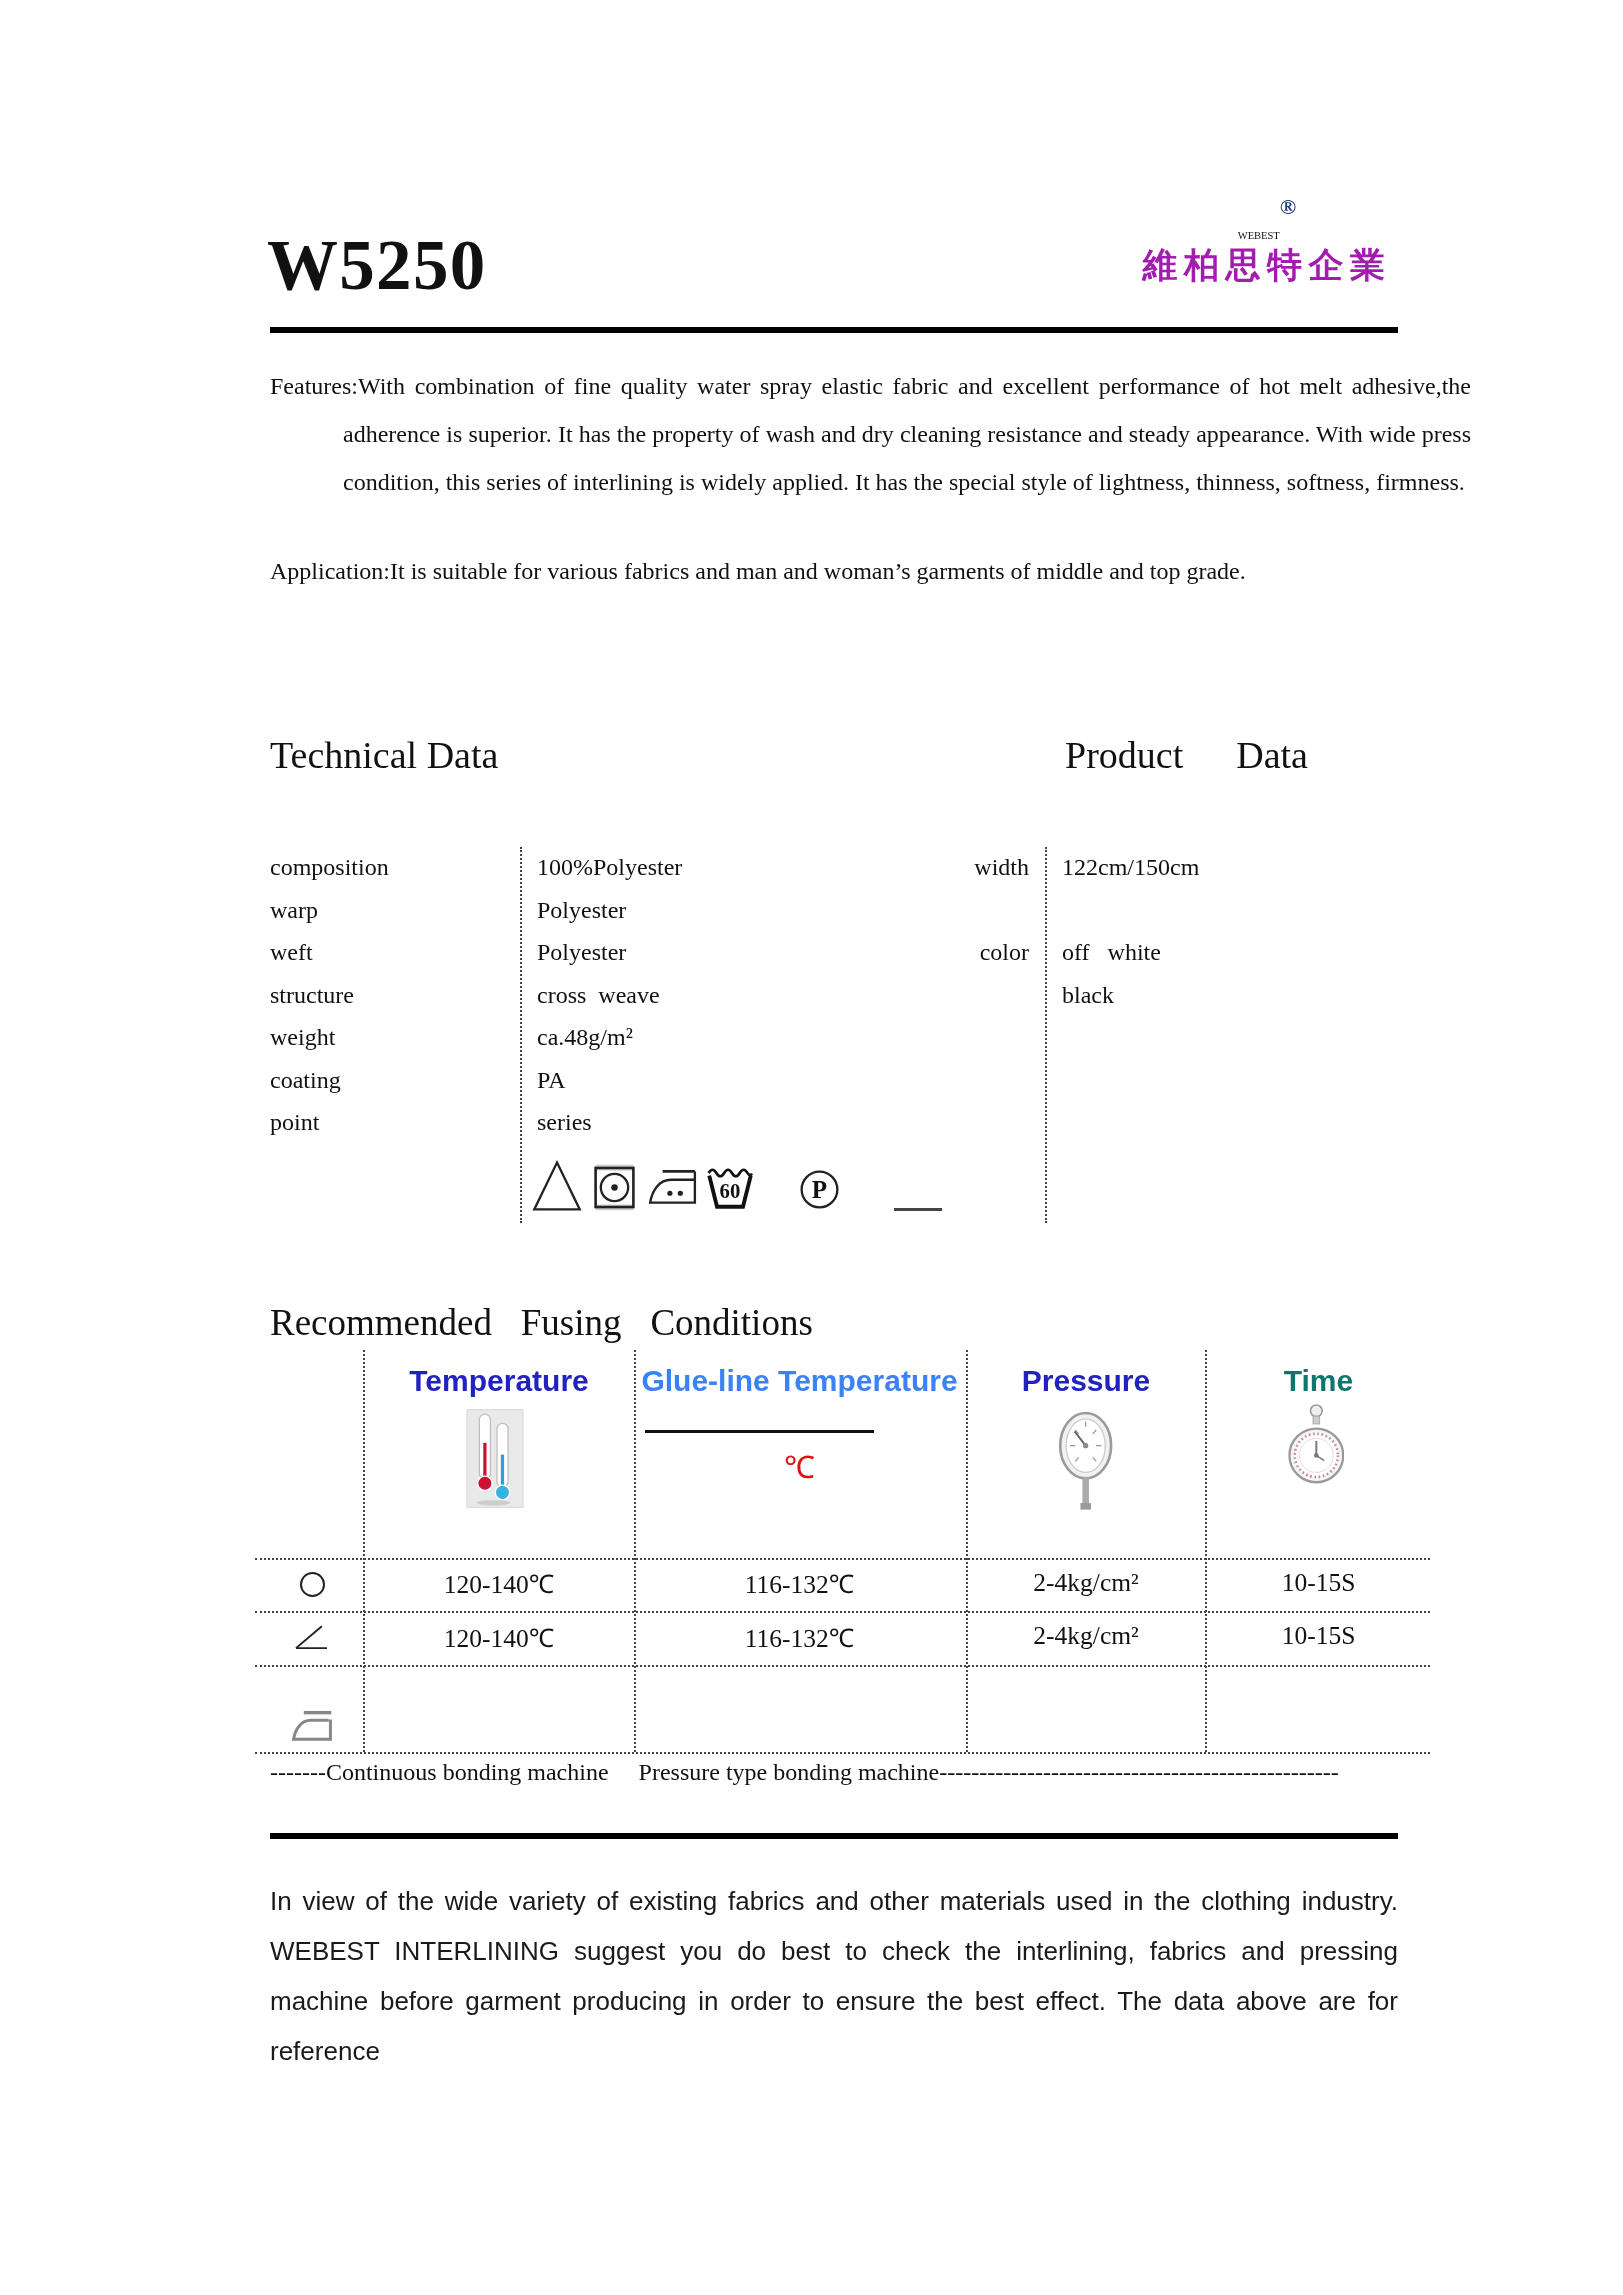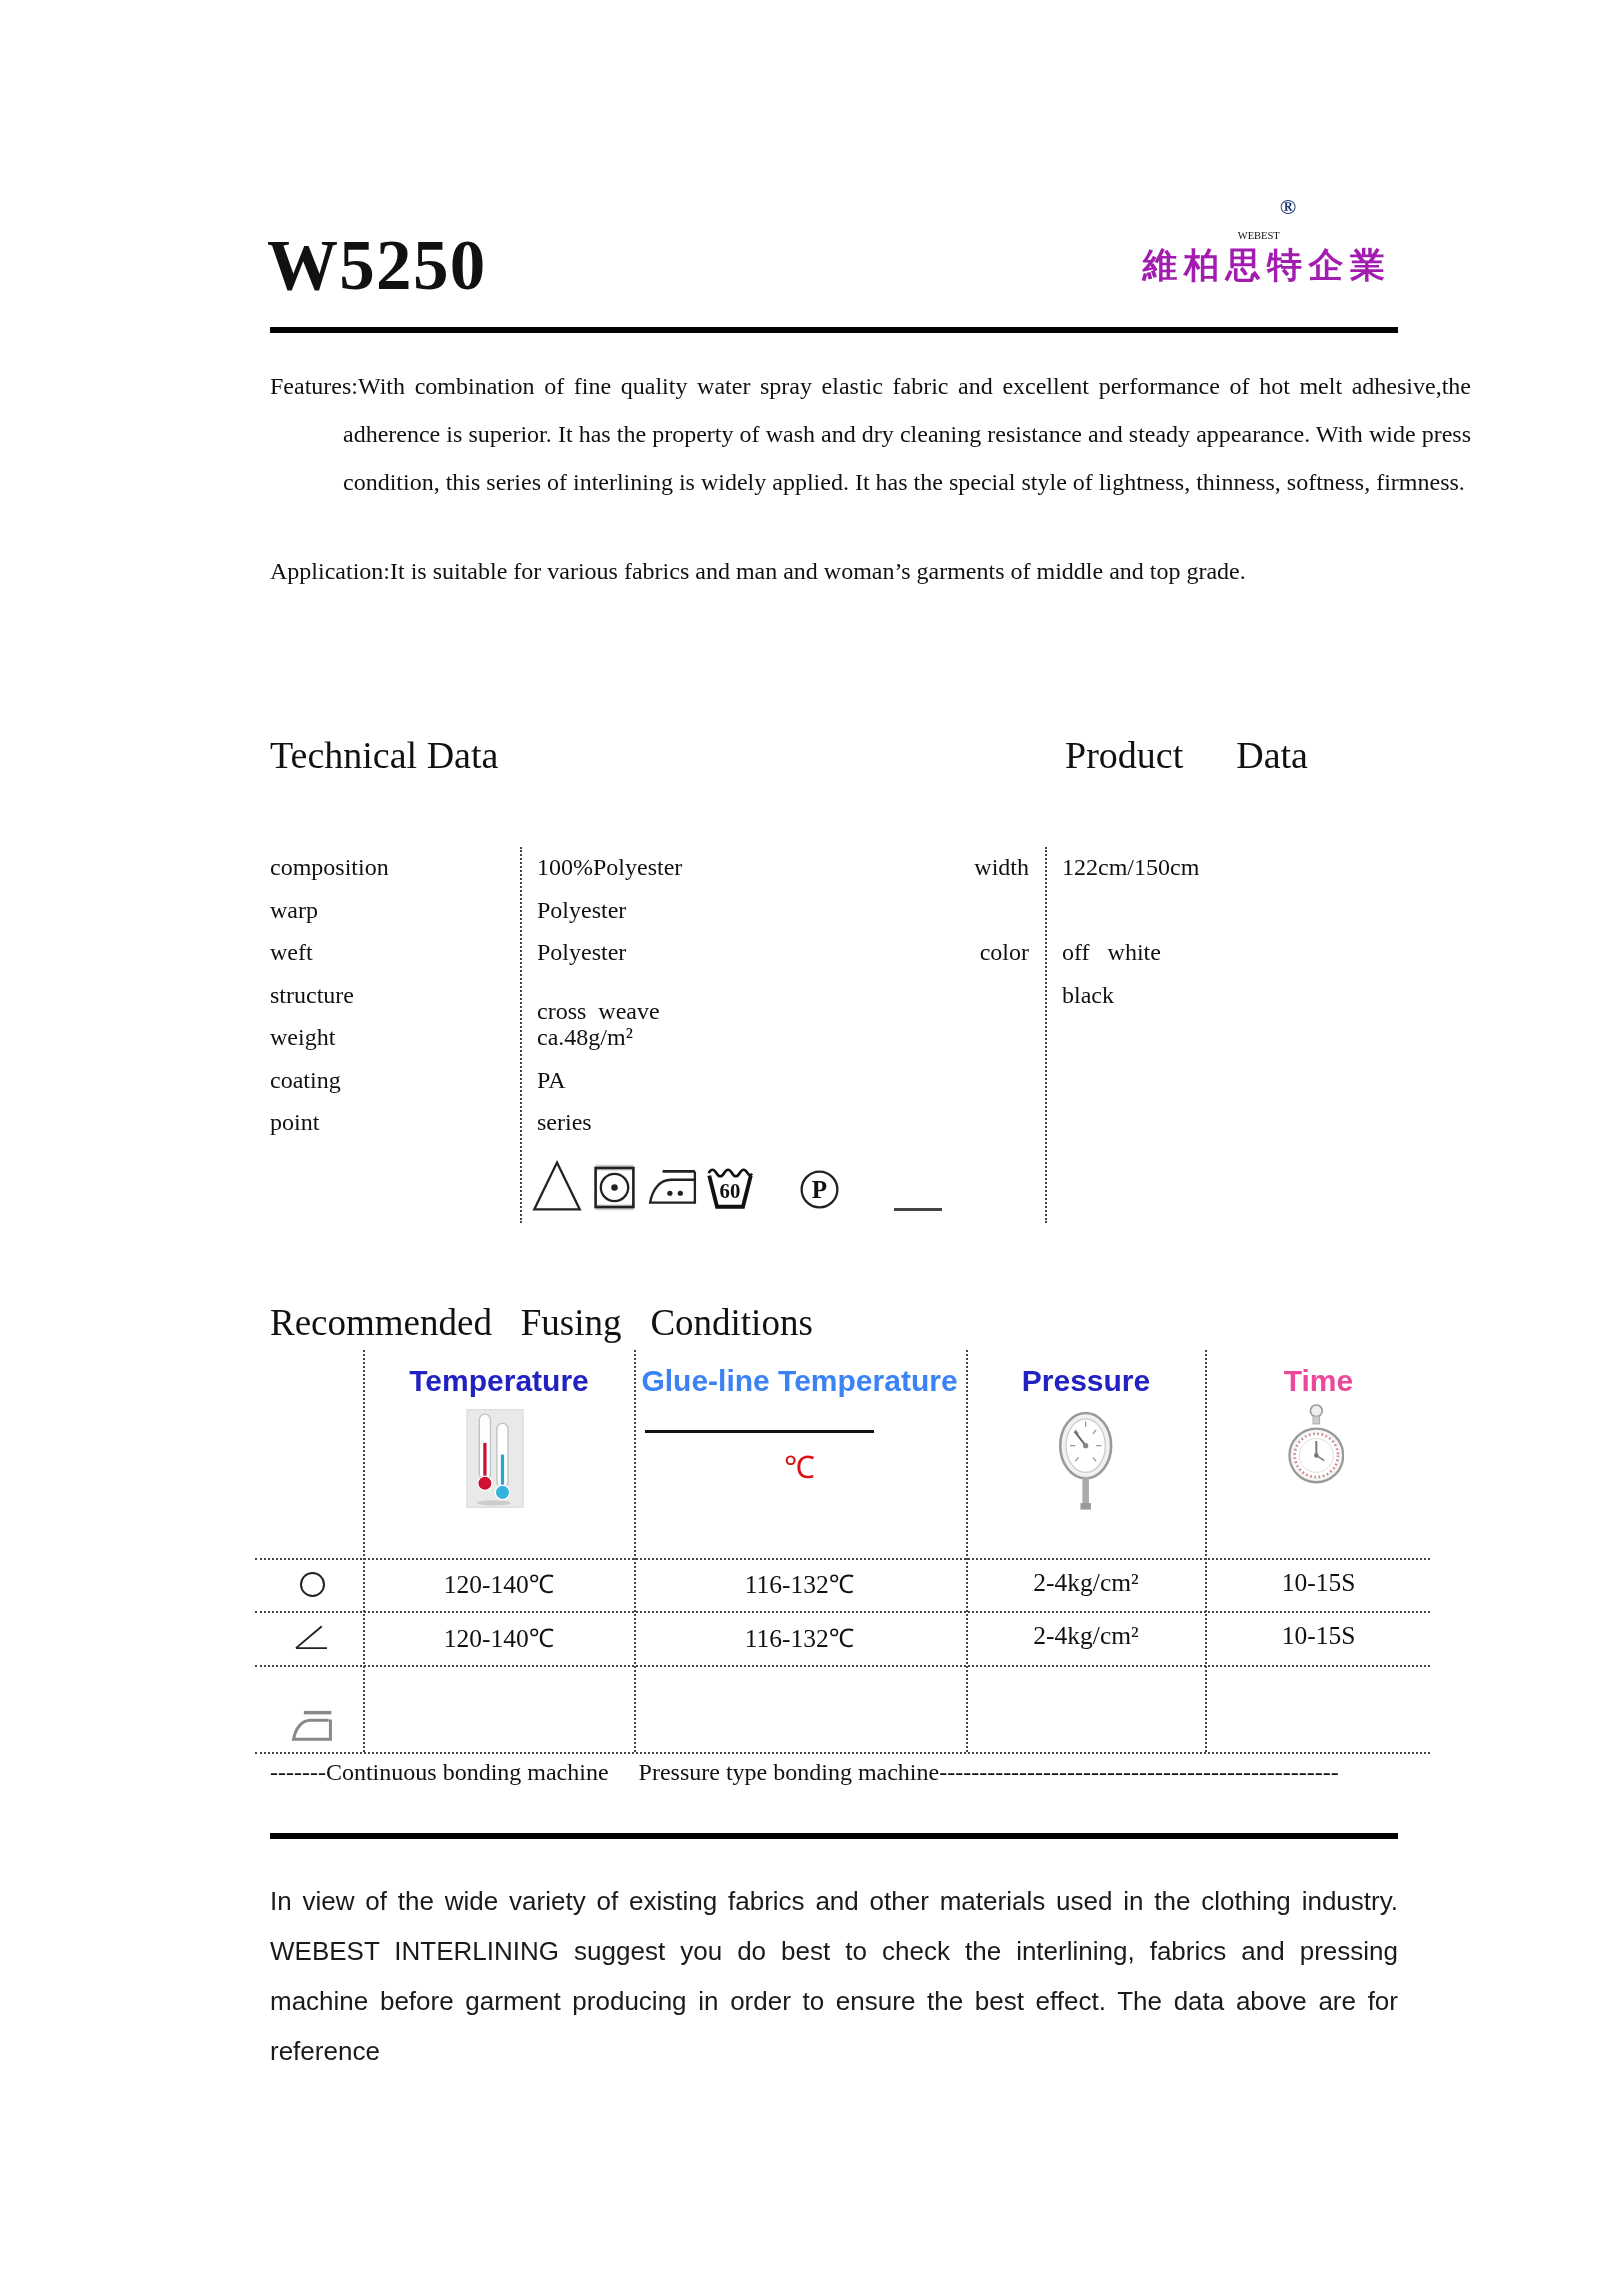--- a/index.html
+++ b/index.html
@@ -70,21 +70,21 @@
   <div class="abs vdash" style="left:520px;top:847px;height:376px;"></div>
   <div class="abs vdash" style="left:1045px;top:847px;height:376px;"></div>
 
   <div class="abs t-label" style="top:852px;">composition</div>
   <div class="abs t-value" style="top:852px;">100%Polyester</div>
   <div class="abs t-label" style="top:895px;">warp</div>
   <div class="abs t-value" style="top:895px;">Polyester</div>
   <div class="abs t-label" style="top:937px;">weft</div>
   <div class="abs t-value" style="top:937px;">Polyester</div>
   <div class="abs t-label" style="top:980px;">structure</div>
-  <div class="abs t-value" style="top:980px;margin-top:16px;">cross  weave</div>
+  <div class="abs t-value" style="top:980px;">cross  weave</div>
   <div class="abs t-label" style="top:1022px;">weight</div>
   <div class="abs t-value" style="top:1022px;">ca.48g/m²</div>
   <div class="abs t-label" style="top:1065px;">coating</div>
   <div class="abs t-value" style="top:1065px;">PA</div>
   <div class="abs t-label" style="top:1107px;">point</div>
   <div class="abs t-value" style="top:1107px;">series</div>
 
   <div class="abs p-label" style="top:852px;">width</div>
   <div class="abs p-value" style="top:852px;">122cm/150cm</div>
   <div class="abs p-label" style="top:937px;">color</div>
@@ -135,21 +135,21 @@
   <div class="abs vdash" style="left:966px;top:1350px;height:402px;"></div>
   <div class="abs vdash" style="left:1205px;top:1350px;height:402px;"></div>
   <div class="abs hdot" style="left:255px;top:1558px;width:1175px;"></div>
   <div class="abs hdot" style="left:255px;top:1611px;width:1175px;"></div>
   <div class="abs hdot" style="left:255px;top:1665px;width:1175px;"></div>
   <div class="abs hdot" style="left:255px;top:1752px;width:1175px;"></div>
 
   <div class="abs fhead col1" style="color:#2222c2;">Temperature</div>
   <div class="abs fhead col2" style="color:#3b82f6;">Glue-line Temperature</div>
   <div class="abs fhead col3" style="color:#2222c2;">Pressure</div>
-  <div class="abs fhead col4" style="color:#ec4899;">Time</div>
+  <div class="abs fhead col4" style="color:#0f766e;">Time</div>
 
   <div class="abs" style="left:466px;top:1409px;">
     <svg width="58" height="99" viewBox="0 0 88 152">
       <rect x="0" y="0" width="88" height="152" fill="#dddddd"></rect>
       <rect x="2" y="2" width="84" height="148" fill="#e9e9e9"></rect>
       <rect x="20" y="8" width="17" height="100" rx="8.5" fill="#ffffff" stroke="#bfbfbf" stroke-width="2"></rect>
       <rect x="26" y="52" width="5" height="52" fill="#cc1133"></rect>
       <circle cx="28.5" cy="114" r="11" fill="#cc1133" stroke="#ffffff" stroke-width="2"></circle>
       <rect x="47" y="22" width="17" height="98" rx="8.5" fill="#ffffff" stroke="#bfbfbf" stroke-width="2"></rect>
       <rect x="53" y="70" width="5" height="48" fill="#2aa4cf"></rect>

